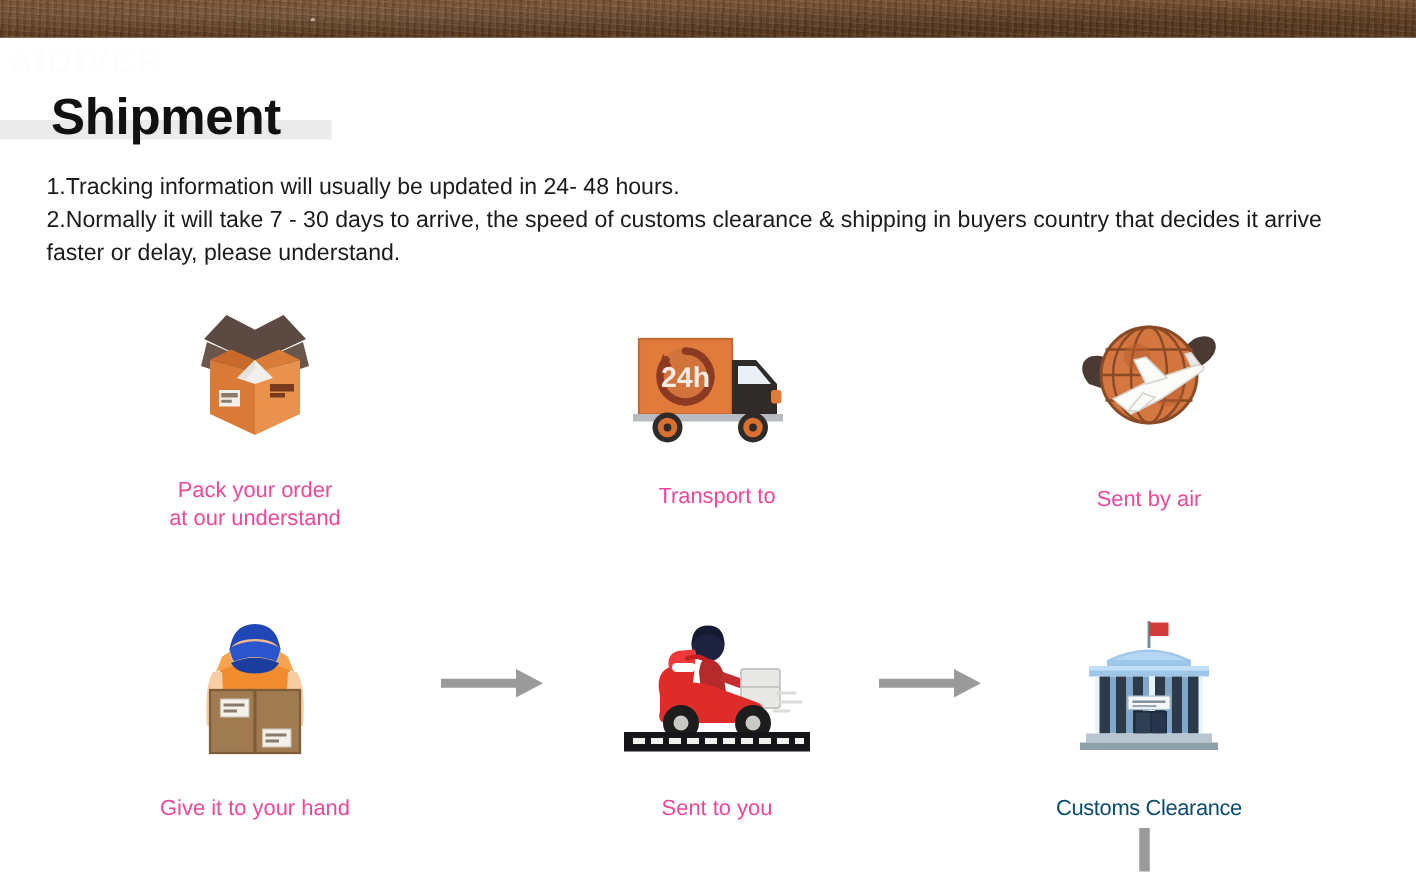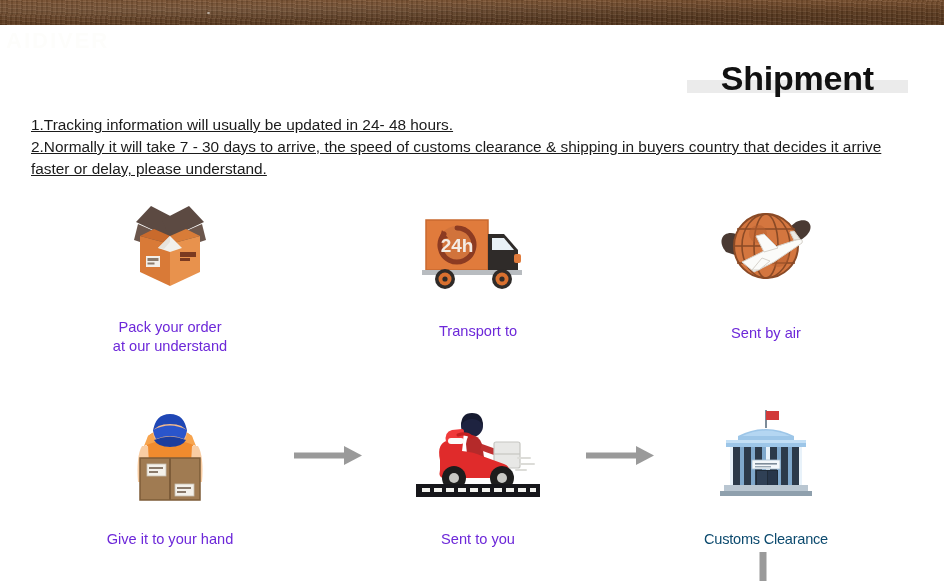--- a/index.html
+++ b/index.html
@@ -50,21 +50,21 @@
   }
 
   
   .title-wrap {
     position: absolute;
     left: 0; top: 54px;
     width: 908px;
     height: 48px;
     display: flex;
     align-items: center;
-    justify-content: flex-end;
+    justify-content: flex-start;
   }
   .title-inner { position: relative; display: inline-block; padding: 0 34px; }
   .title-bar {
     position: absolute;
     left: 0;
     right: 0;
     bottom: 2px;
     height: 13px;
     background: #ebebeb;
   }
@@ -80,32 +80,32 @@
   
   .intro {
     position: absolute;
     left: 31px;
     top: 114px;
     width: 880px;
     font-size: 15.4px;
     line-height: 1.43;
     color: #1b1b1b;
   }
-  .intro div { white-space: normal; text-decoration: underline; }
+  .intro div { white-space: normal; }
 
   
   .steps { position: absolute; left: 0; top: 196px; width: 944px; height: 375px; }
 
   .step { position: absolute; width: 180px; text-align: center; }
-  .step .art { height: 108px; display: flex; align-items: flex-start; justify-content: center; }
+  .step .art { height: 108px; display: flex; align-items: center; justify-content: center; }
   .step .caption {
     margin-top: 14px;
     font-size: 14.6px;
     line-height: 1.32;
-    color: #6d28d9;
+    color: #ec4899;
   }
   .step .caption.muted {
     color: #0c4a6e;
     font-size: 14.6px;
     letter-spacing: -0.25px;
   }
 
   
   .s1 { left: 80px;  top: 0px; }
   .s2 { left: 388px; top: 4px; }

